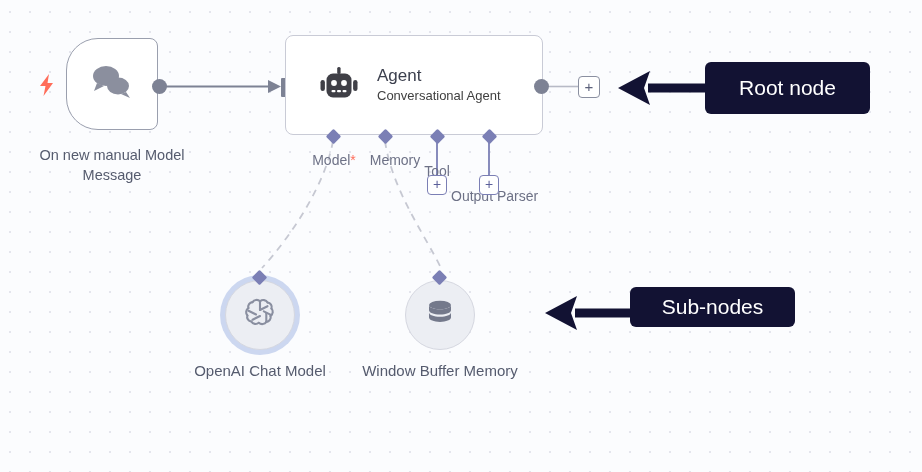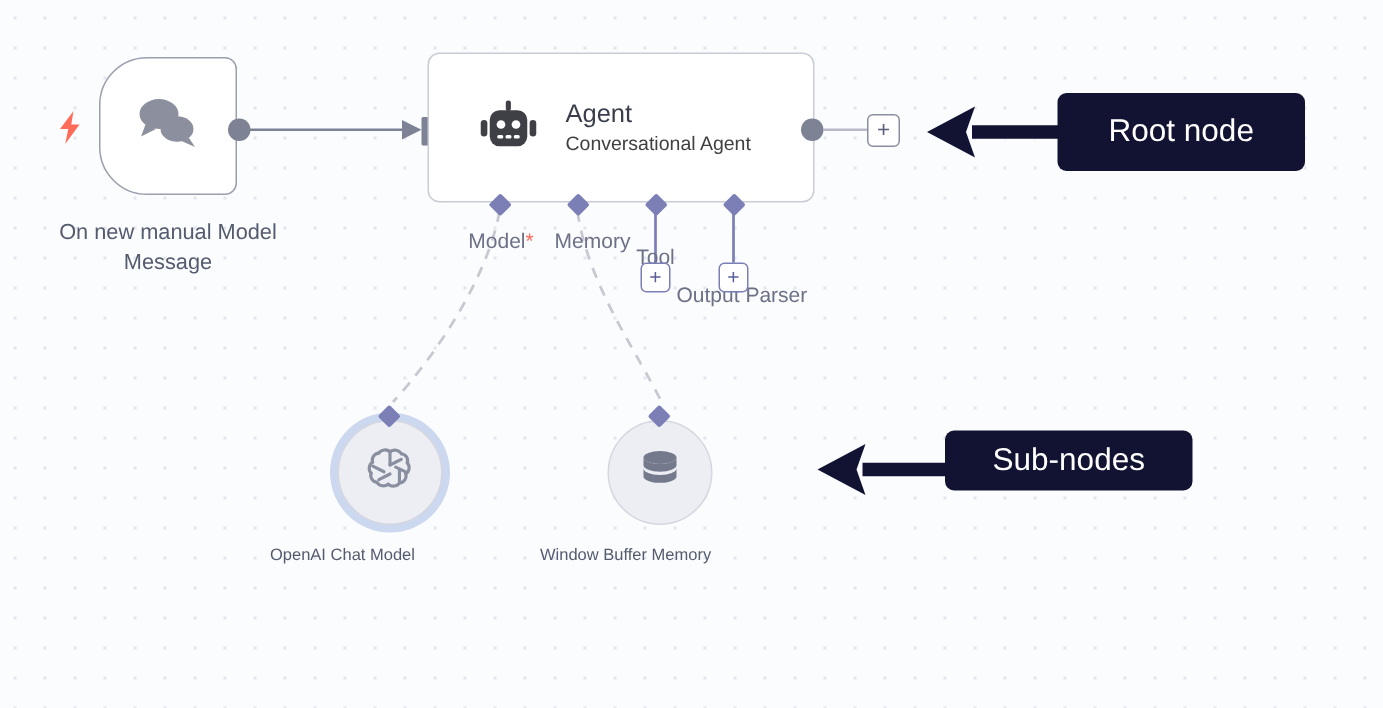--- a/index.html
+++ b/index.html
@@ -159,22 +159,22 @@
     box-sizing: border-box;
     display: flex;
     align-items: center;
     justify-content: center;
   }
   .subnode-circle.selected {
     box-shadow: 0 0 0 5px #ccd7f0;
   }
   .subnode-label {
     width: 160px;
-    text-align: left;
-    font-size: 11px;
+    text-align: center;
+    font-size: 15px;
     line-height: 21px;
     color: #555b6e;
   }
   .subnode-diamond {
     width: 11px; height: 11px;
     background: #7b7fb5;
     transform: rotate(45deg);
     border-radius: 1.5px;
   }
 

